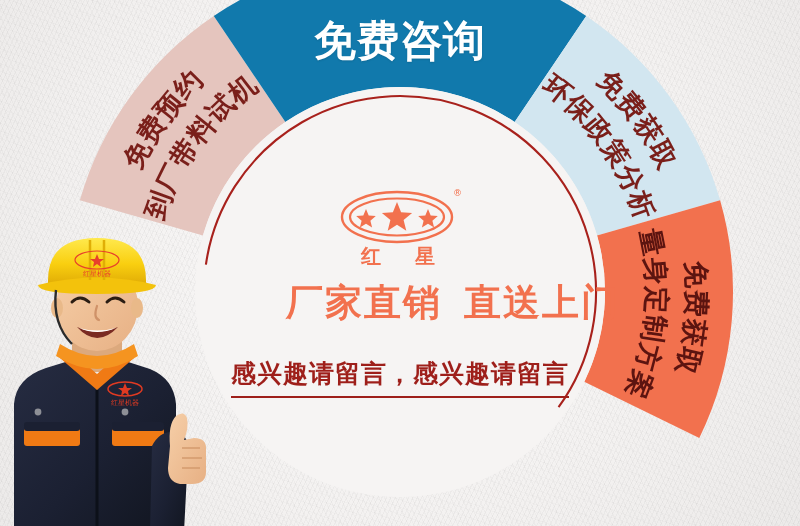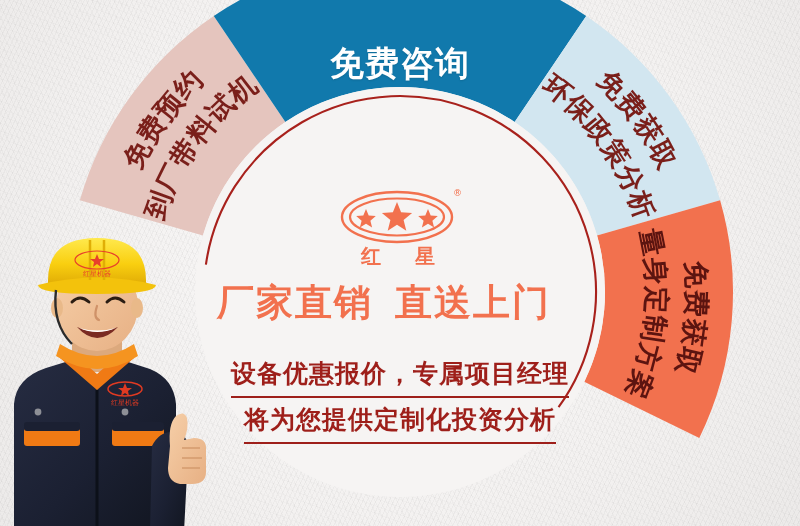--- a/index.html
+++ b/index.html
@@ -25,40 +25,40 @@
 
   
   #fan { position:absolute; left:0; top:0; width:800px; height:526px; }
 
   
   .seg-label { font-weight:bold; }
 
   
   #blue-text {
     position:absolute;
-    left:260px; top:40px;
+    left:260px; top:12px;
     width:280px;
     text-align:center;
     color:#ffffff;
-    font-size:34px;
+    font-size:42px;
     font-weight:bold;
     line-height:1.38;
     letter-spacing:1px;
     text-shadow:0 1px 2px rgba(0,0,0,.12);
   }
 
   
   #logo { position:absolute; left:335px; top:183px; width:130px; height:90px; }
 
   
   #headline {
     position:absolute;
-    left:164px; top:278px;
+    left:180px; top:278px;
     width:440px;
-    text-align:center;
+    text-align:right;
     color:#f2714e;
     font-size:37px;
     font-weight:bold;
     letter-spacing:2px;
     white-space:nowrap;
   }
   #headline .gap { display:inline-block; width:22px; }
 
   
   #sublines {
@@ -166,22 +166,21 @@
     <polygon fill="#f2714e" points="62,19 66.1,29.2 77.1,29.9 68.6,37 71.3,47.7 62,41.8 52.7,47.7 55.4,37 46.9,29.9 57.9,29.2"></polygon>
     <polygon fill="#f2714e" points="93,26 95.7,32.6 102.8,33.1 97.4,37.7 99.1,44.6 93,40.8 86.9,44.6 88.6,37.7 83.2,33.1 90.3,32.6"></polygon>
     <text x="118" y="13" font-size="9" fill="#f2714e">®</text>
     <text x="36" y="80" font-size="20" font-weight="bold" fill="#f2714e" text-anchor="middle">红</text>
     <text x="90" y="80" font-size="20" font-weight="bold" fill="#f2714e" text-anchor="middle">星</text>
   </svg>
 
   <div id="headline"><span>厂家直销</span><span class="gap"></span><span>直送上门</span></div>
 
   <div id="sublines">
-    <span class="row"><span class="line">设备优惠报价，专属项目经理</span></span>
-    <span class="row"><span class="line">将为您提供定制化投资分析</span></span>
+    <span class="row"><span class="line">感兴趣请留言，感兴趣请留言</span></span>
   </div>
 
   <svg id="worker" viewBox="0 0 236 300">
     <defs>
       <linearGradient id="skin" x1="0" y1="0" x2="1" y2="1">
         <stop offset="0%" stop-color="#f6cfa8"></stop>
         <stop offset="100%" stop-color="#e7b084"></stop>
       </linearGradient>
       <linearGradient id="helmetg" x1="0" y1="0" x2="0" y2="1">
         <stop offset="0%" stop-color="#ffe94d"></stop>

